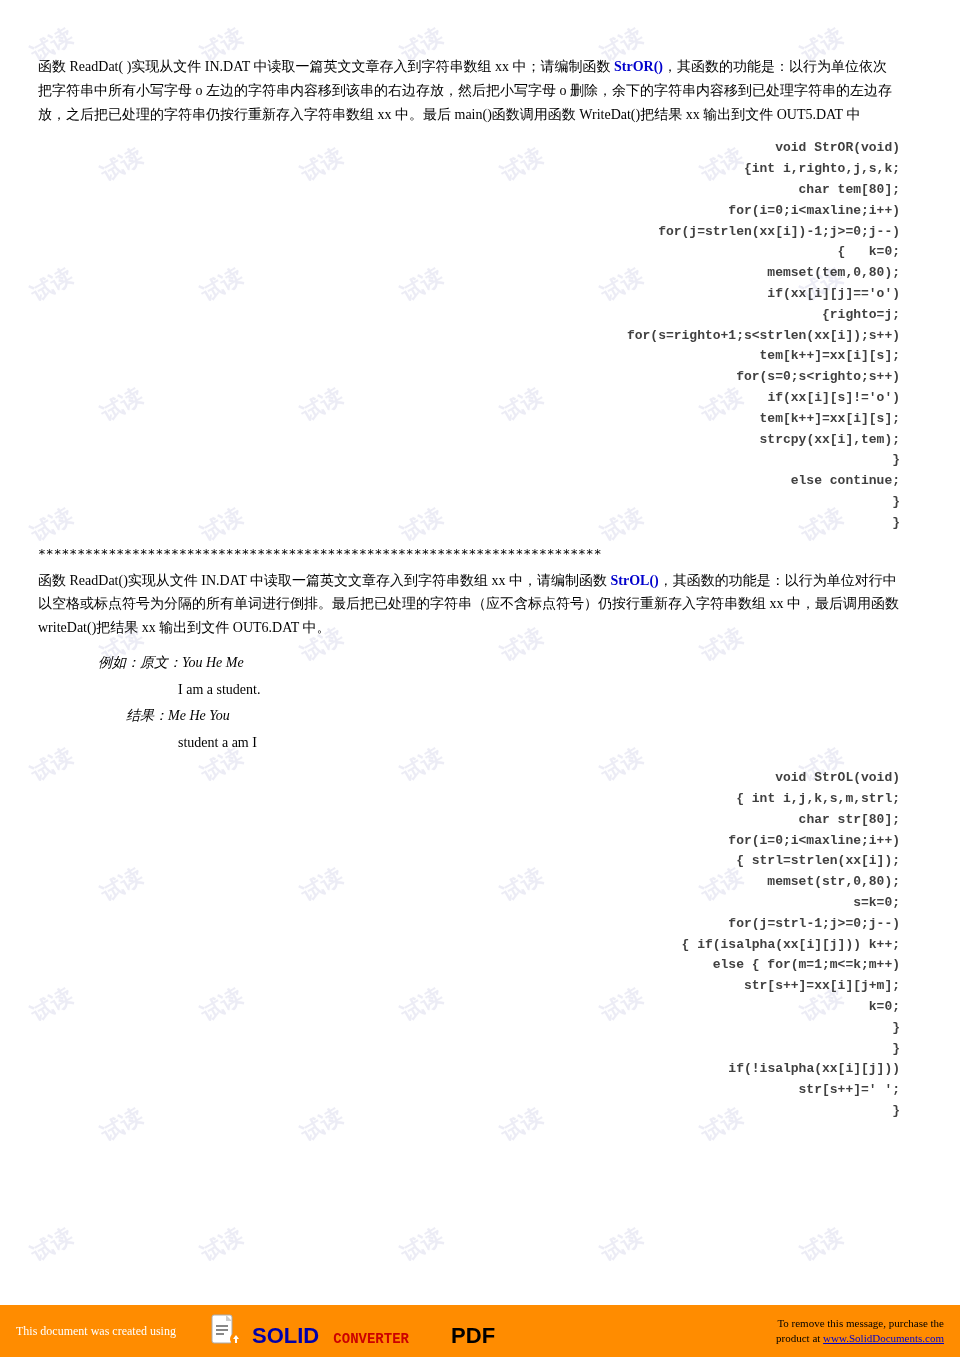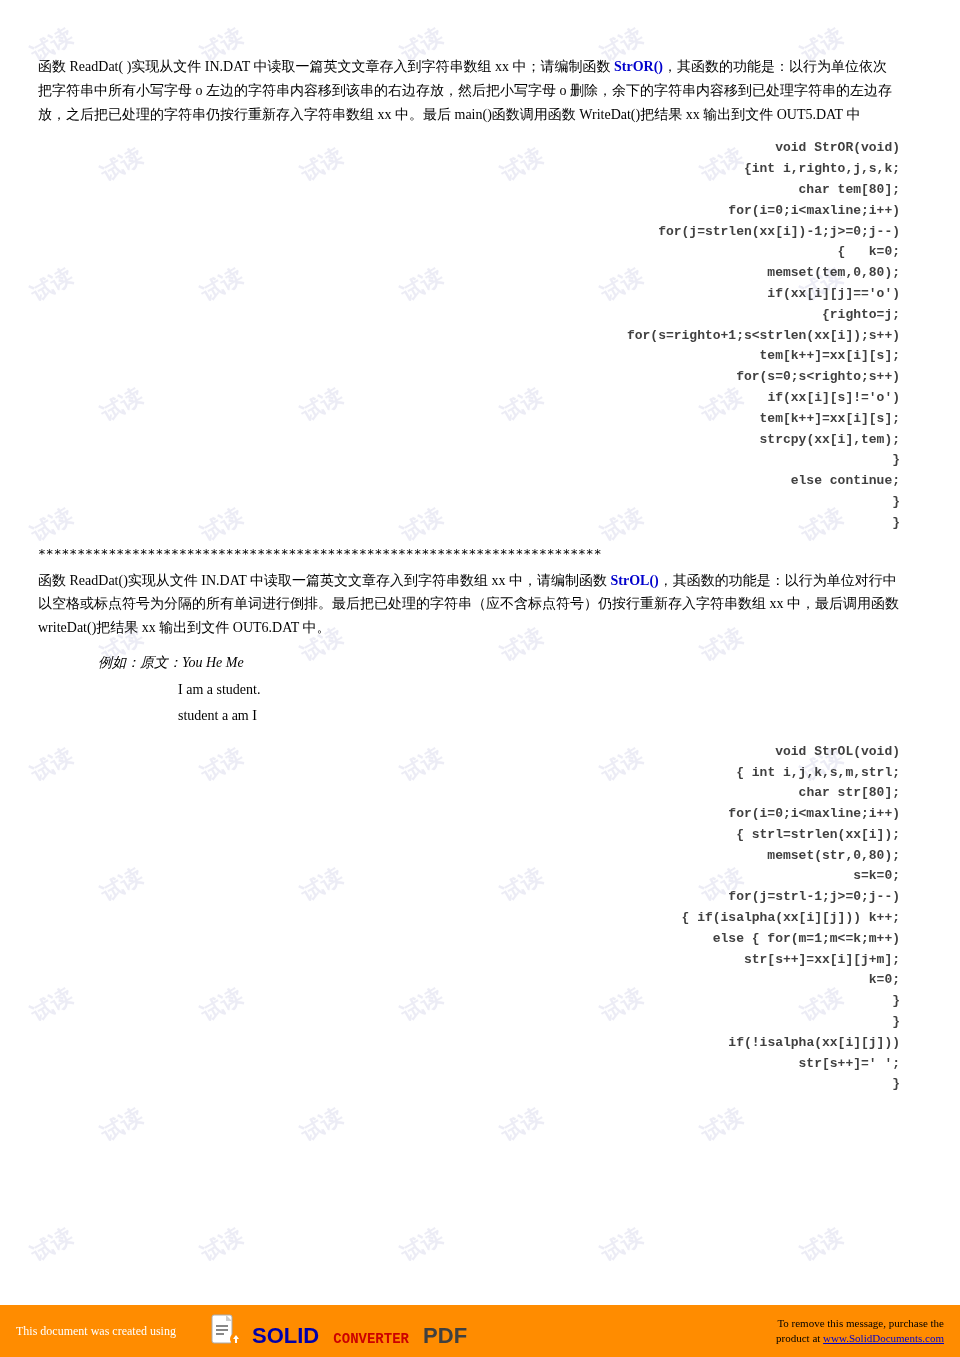--- a/index.html
+++ b/index.html
@@ -140,22 +140,23 @@
     .footer-converter {
       font-size: 14px;
       font-weight: bold;
       color: #cc0000;
       font-family: Liberation Mono, monospace;
     }
 
     .footer-pdf {
       font-size: 22px;
       font-weight: bold;
-      color: #404040;
+      color: #000000;
       font-family: Arial, sans-serif;
+      margin-left: 28px;
     }
 
     .footer-right {
       margin-left: auto;
       padding: 0 16px;
       font-size: 11px;
       color: #000;
       text-align: right;
       line-height: 1.4;
     }
@@ -247,20 +248,23 @@
 
   <div class="text-block">
     <span>函数 ReadDat()实现从文件 IN.DAT 中读取一篇英文文章存入到字符串数组 xx 中，请编制函数 </span><span class="bold-blue">StrOL()</span><span>，其函数的功能是：以行为单位对行中以空格或标点符号为分隔的所有单词进行倒排。最后把已处理的字符串（应不含标点符号）仍按行重新存入字符串数组 xx 中，最后调用函数 writeDat()把结果 xx 输出到文件 OUT6.DAT 中。</span>
   </div>
 
   <div class="example-block">
     <div>
       <span class="example-label">例如：原文：You He Me</span>
     </div>
     <div class="indent">I am a student.</div>
+    <div>
+      &nbsp;&nbsp;&nbsp;&nbsp;&nbsp;&nbsp;&nbsp;&nbsp;<span class="example-label">结果：Me He You</span>
+    </div>
     <div class="indent">student a am I</div>
   </div>
 
   <div class="code-block">void StrOL(void)
 { int i,j,k,s,m,strl;
     char str[80];
     for(i=0;i&lt;maxline;i++)
       { strl=strlen(xx[i]);
           memset(str,0,80);
               s=k=0;

